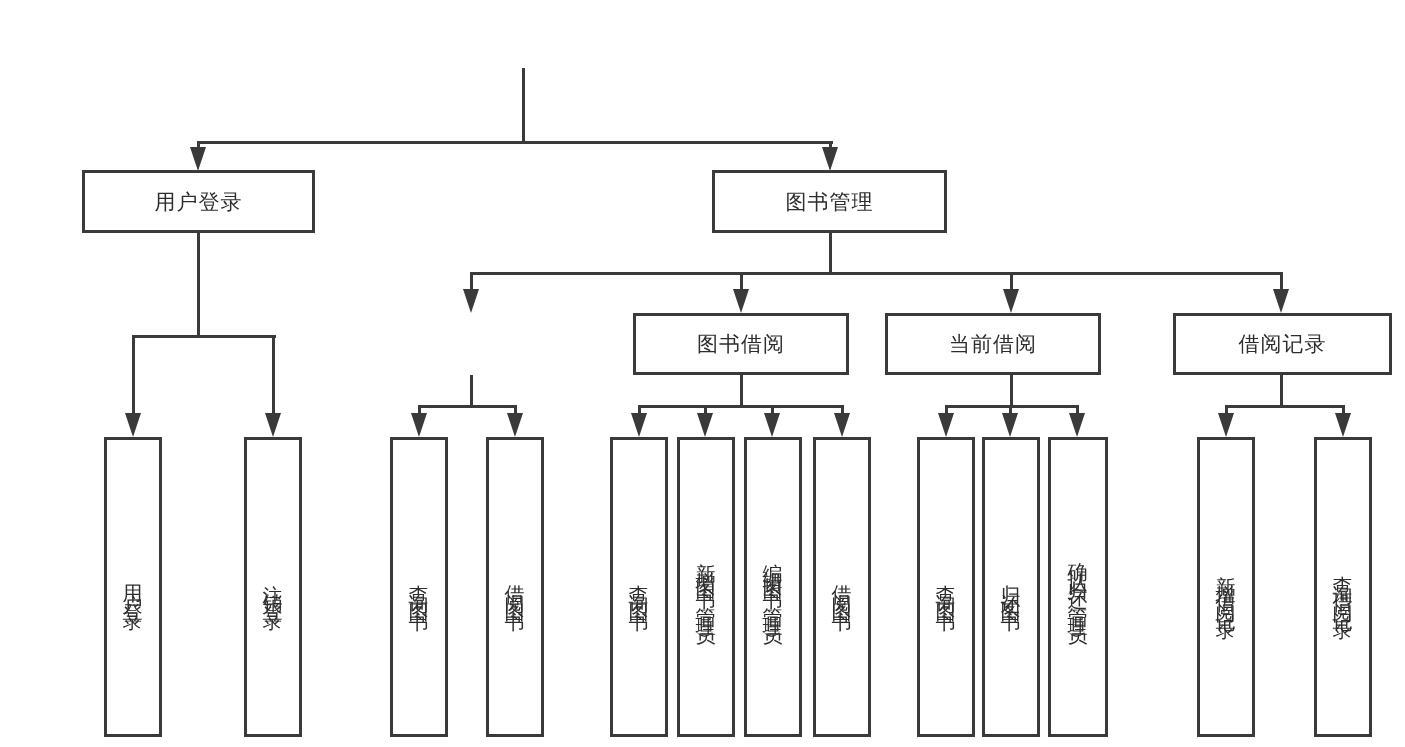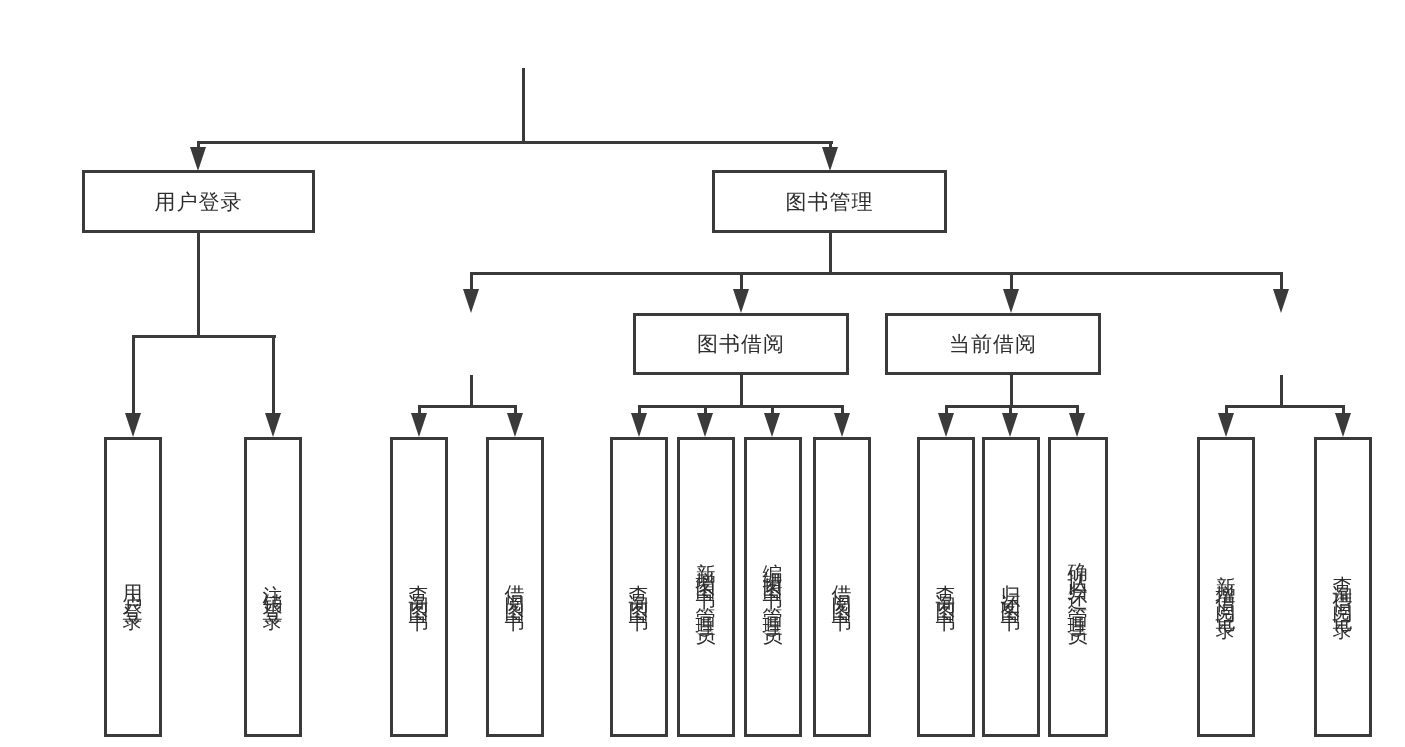--- a/index.html
+++ b/index.html
@@ -108,20 +108,21 @@
     <div class="vl" style="left:740px; top:272px; height:18px;"></div>
     <div class="arw" style="left:733px; top:289px;"></div>
     <div class="vl" style="left:1010px; top:272px; height:18px;"></div>
     <div class="arw" style="left:1003px; top:289px;"></div>
     <div class="vl" style="left:1280px; top:272px; height:18px;"></div>
     <div class="arw" style="left:1273px; top:289px;"></div>
   </div>
 
   <div class="node" style="left:633px; top:313px; width:216px; height:62px;">图书借阅</div>
   <div class="node" style="left:861px; top:313px; width:216px; height:62px;margin-left:24px;">当前借阅</div>
+  <div class="node" style="left:1173px; top:313px; width:219px; height:62px;">借阅记录</div>
 
   <div>
     <div class="vl" style="left:470px; top:375px; height:33px;"></div>
     <div class="hl" style="left:418px; top:405px; width:99px;"></div>
     <div class="vl" style="left:418px; top:405px; height:10px;"></div>
     <div class="arw" style="left:411px; top:413px;"></div>
     <div class="vl" style="left:514px; top:405px; height:10px;"></div>
     <div class="arw" style="left:507px; top:413px;"></div>
   </div>
 

